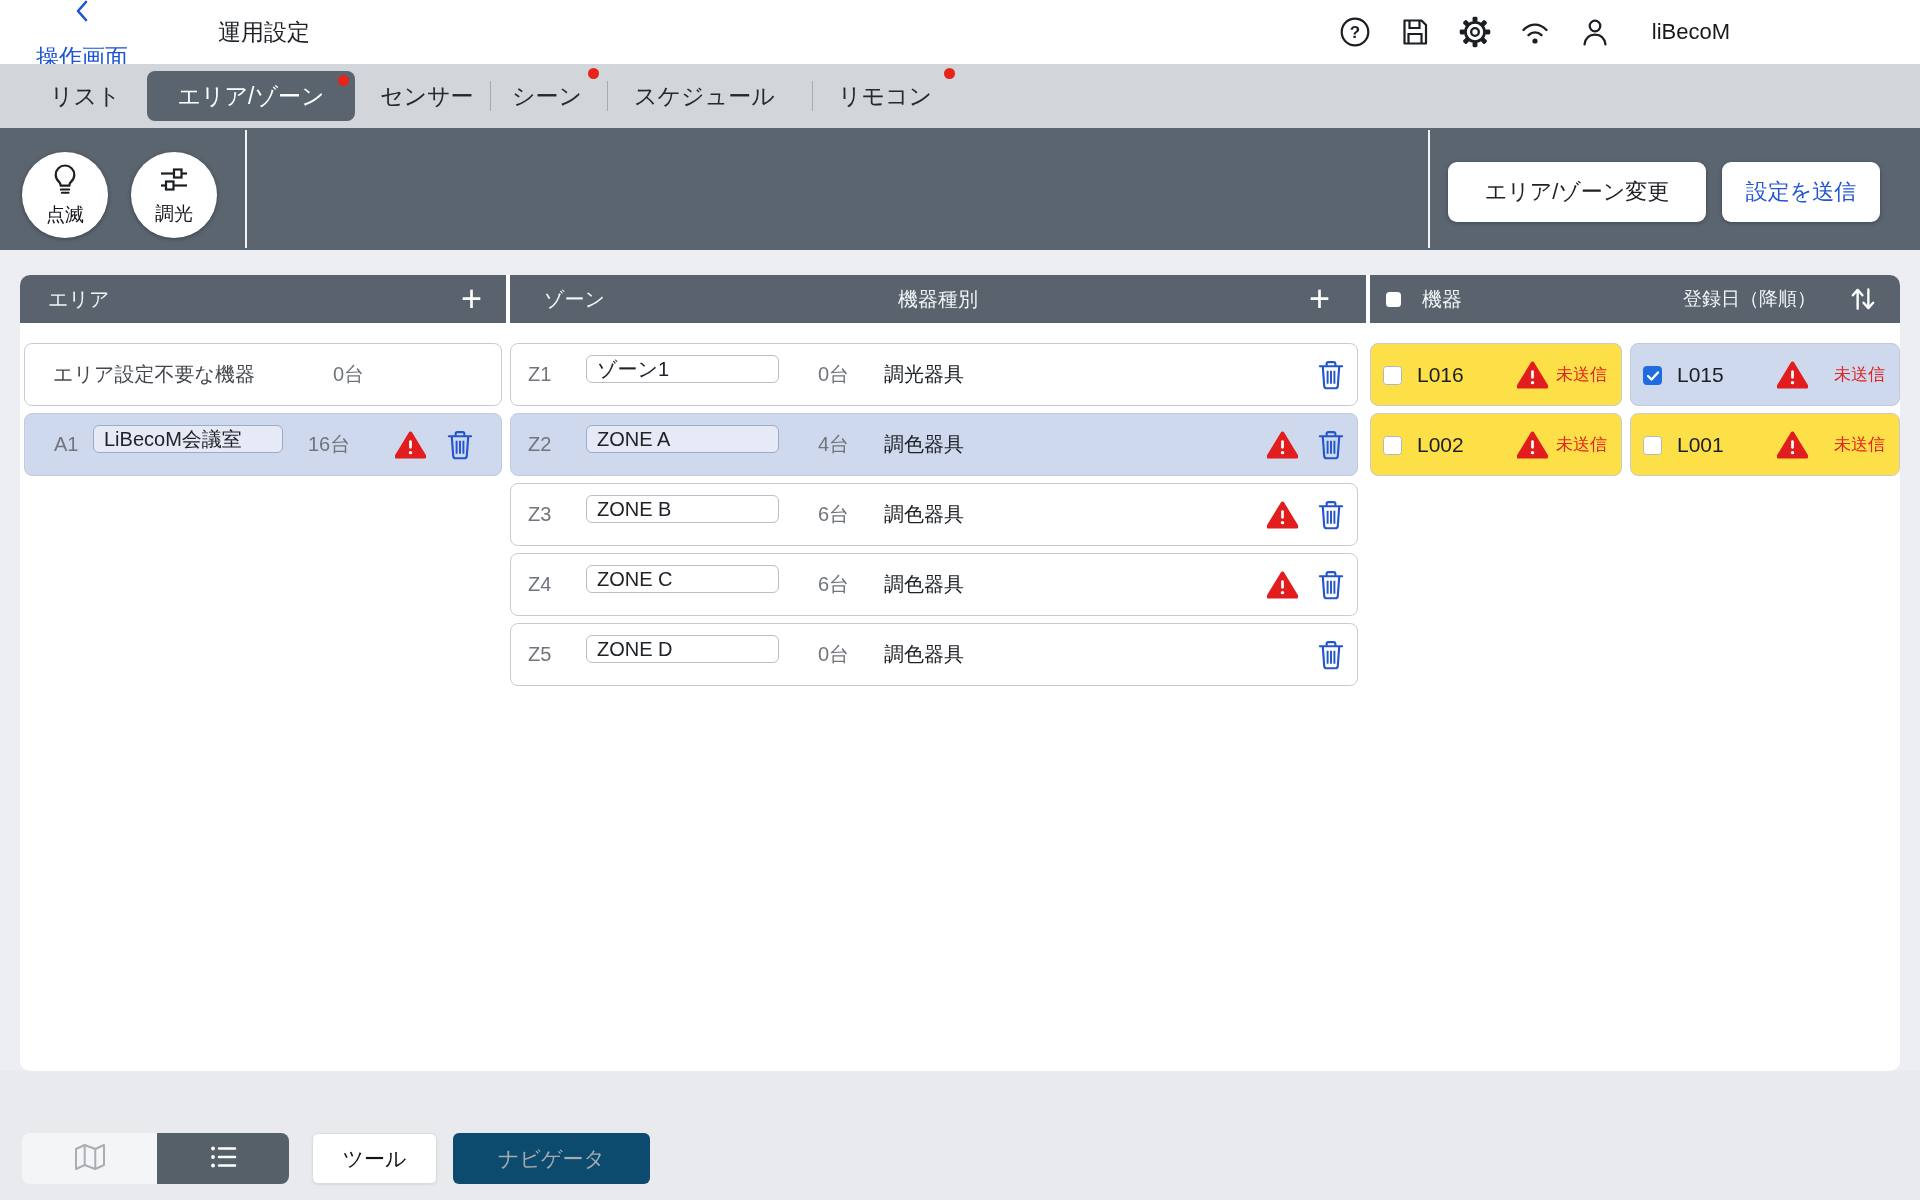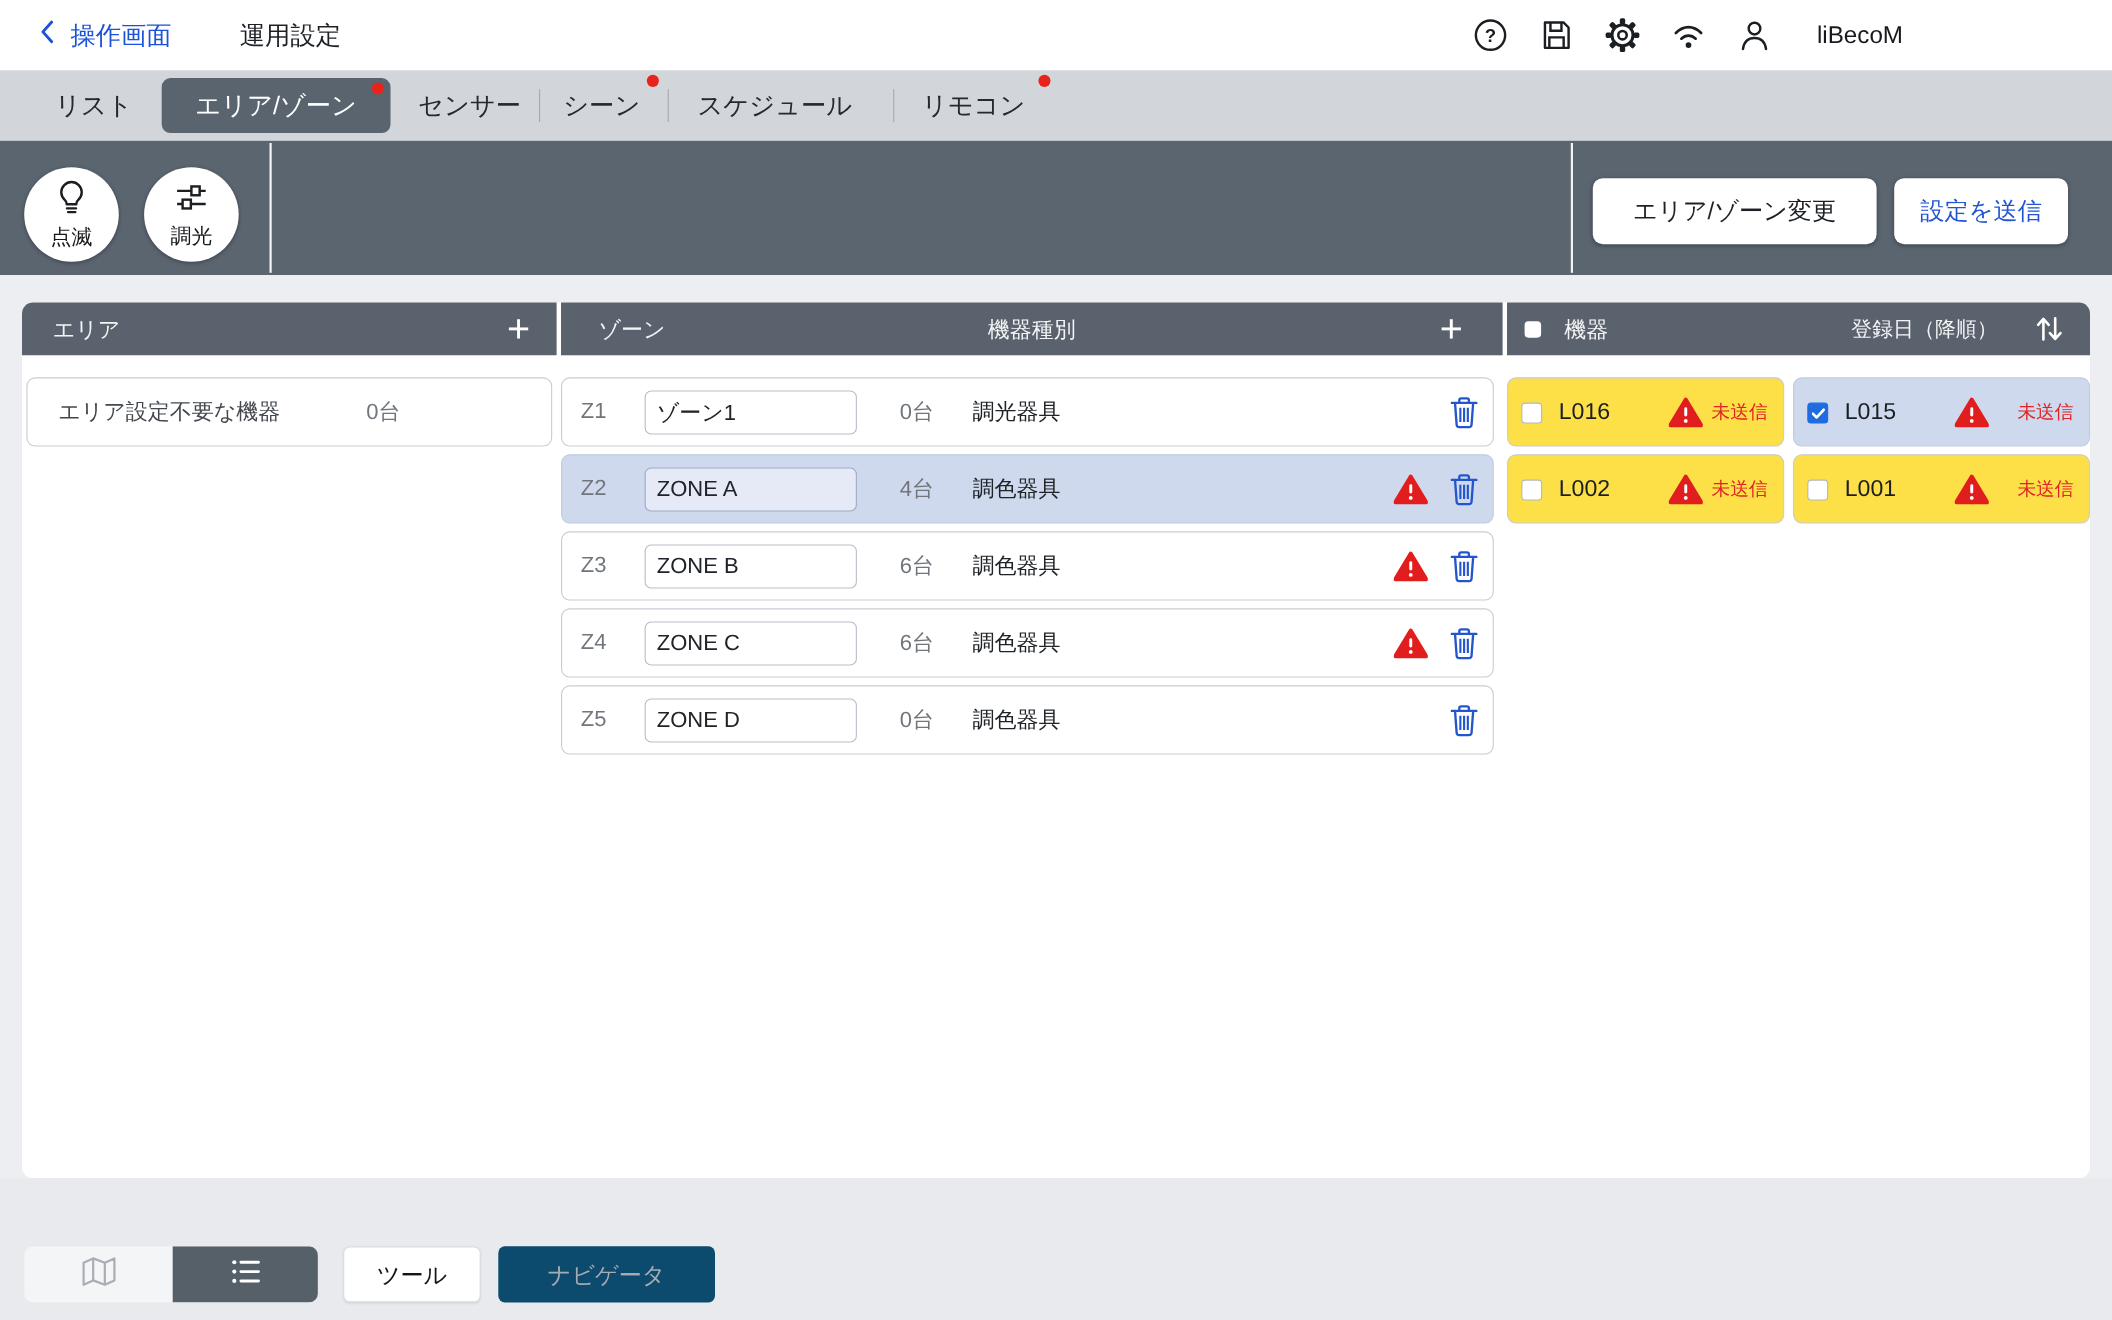--- a/index.html
+++ b/index.html
@@ -1,21 +1,21 @@
 <!DOCTYPE html>
 <html><head>
 <meta charset="utf-8">
 <style>
   * { margin:0; padding:0; box-sizing:border-box; }
   html,body { width:1920px; height:1200px; overflow:hidden; }
   body { font-family:"Liberation Sans","DejaVu Sans",sans-serif; background:#edeef2; position:relative; color:#202428; }
 
   
   .app-header { position:absolute; left:0; top:0; width:1920px; height:64px; background:#ffffff; }
-  .back-link { position:absolute; left:36px; top:0; height:64px; display:flex; align-items:center; gap:14px; color:#1a52d8; font-size:23px; cursor:pointer; }
+  .back-link { position:absolute; left:36px; top:0; height:64px; display:flex; align-items:center; gap:14px; color:#1a52d8; font-size:23px; cursor:pointer;flex-direction:column; }
   .page-title { position:absolute; left:218px; top:0; height:64px; display:flex; align-items:center; font-size:23px; color:#1d2126; }
   .header-icons { position:absolute; right:0; top:0; height:64px; display:flex; align-items:center; gap:26px; padding-right:190px; }
   .hicon { width:34px; height:34px; display:flex; align-items:center; justify-content:center; color:#1b1e22; }
   .user-name { font-size:22px; color:#17191d; margin-left:14px; }
 
   
   .tab-bar { position:absolute; left:0; top:64px; width:1920px; height:64px; background:#d2d5da; }
   .tab { position:absolute; top:0; height:64px; display:flex; align-items:center; font-size:23px; color:#25282d; cursor:pointer; }
   .tab-selected { position:absolute; left:147px; top:7px; width:208px; height:50px; background:#5a646e; border-radius:8px; color:#ffffff; display:flex; align-items:center; justify-content:center; font-size:23px; cursor:pointer; }
   .tab-divider { position:absolute; top:17px; width:1px; height:30px; background:#a6abb2; }
@@ -50,21 +50,21 @@
 
   
   .row { position:absolute; height:63px; background:#ffffff; border:1.5px solid #c8ccd2; border-radius:8px; }
   .row.selected { background:#cfd9ee; border-color:#c2cbdd; }
   .r1 { top:68px;padding-left:44px; } .r2 { top:138px; } .r3 { top:208px; } .r4 { top:278px; } .r5 { top:348px; }
   .area-row { left:4px; width:478px; }
   .zone-row { left:0; width:848px; }
   .cell { position:absolute; top:0; height:100%; display:flex; align-items:center; }
   .gray-text { color:#71767d; font-size:20px; }
   .dark-text { color:#202428; font-size:20px; }
-  .name-input { height:40px; border:1.5px solid #b7bec7; border-radius:6px; background:#ffffff; font-family:"Liberation Sans","DejaVu Sans",sans-serif; font-size:20px; color:#202428; padding:0 10px; outline:none; }
+  .name-input { height:28px; border:1.5px solid #b7bec7; border-radius:6px; background:#ffffff; font-family:"Liberation Sans","DejaVu Sans",sans-serif; font-size:20px; color:#202428; padding:0 10px; outline:none; }
   .row.selected .name-input { background:rgba(255,255,255,.45); border-color:#9dabc6; }
   .warn-cell svg, .trash-cell svg { display:block; }
   .trash-cell { cursor:pointer; color:#2356cc; }
 
   
   .device-card { position:absolute; height:63px; background:#fde047; border:1.5px solid #c8ccd2; border-radius:8px; }
   .device-card.selected { background:#cfd9ee; border-color:#c2cbdd; }
   .dc1 { left:0; width:252px; } .dc2 { left:260px; width:270px; }
   .checkbox { position:absolute; left:12px; top:22px; width:19px; height:19px; background:#ffffff; border:1.5px solid #b2b8c0; border-radius:3.5px; cursor:pointer; }
   .checkbox.checked { background:#1e6ce0; border-color:#1e6ce0; display:flex; align-items:center; justify-content:center; }
@@ -190,20 +190,40 @@
     <div class="panel-header">
       <span>エリア</span>
       <span class="plus-icon">+</span>
     </div>
 
     <div class="row area-row r1">
       <span class="cell dark-text" style="left:28px; color:#43484e;">エリア設定不要な機器</span>
       <span class="cell gray-text" style="left:308px;">0台</span>
     </div>
 
+    <div class="row area-row r2 selected">
+      <span class="cell gray-text" style="left:29px;">A1</span>
+      <input class="name-input" style="position: absolute; left: 68px; top: 11px; width: 190px;" value="LiBecoM会議室">
+      <span class="cell gray-text" style="left:283px;">16台</span>
+      <span class="cell warn-cell" style="left:370px;">
+        <svg width="31" height="28" viewBox="0 0 32 29">
+            <path d="M16 2.5 L30.5 26.5 H1.5 Z" fill="#e11d1d" stroke="#e11d1d" stroke-width="4" stroke-linejoin="round"></path>
+            <rect x="14.6" y="9.5" width="2.8" height="8.8" rx="1.4" fill="#ffffff"></rect>
+            <circle cx="16" cy="22.4" r="1.8" fill="#ffffff"></circle>
+          </svg>
+      </span>
+      <span class="cell trash-cell" style="left:420px;">
+        <svg width="30" height="32" viewBox="0 0 30 33">
+            <path d="M3.5 7.5 H26.5" stroke="currentColor" stroke-width="2.2" stroke-linecap="round" fill="none"></path>
+            <path d="M10.5 7.5 V5 a1.8 1.8 0 0 1 1.8 -1.8 h5.4 a1.8 1.8 0 0 1 1.8 1.8 V7.5" stroke="currentColor" stroke-width="2.2" fill="none"></path>
+            <path d="M6.5 7.5 L8 28 a2.4 2.4 0 0 0 2.4 2.2 h9.2 a2.4 2.4 0 0 0 2.4 -2.2 L23.5 7.5" stroke="currentColor" stroke-width="2.2" fill="none"></path>
+            <path d="M11.5 12 V25.5 M15 12 V25.5 M18.5 12 V25.5" stroke="currentColor" stroke-width="2" fill="none"></path>
+          </svg>
+      </span>
+    </div>
   </div>
 
   <div class="col col-zone">
     <div class="panel-header">
       <span>ゾーン</span>
       <span class="center-label">機器種別</span>
       <span class="plus-icon">+</span>
     </div>
 
     <div class="row zone-row r1">

